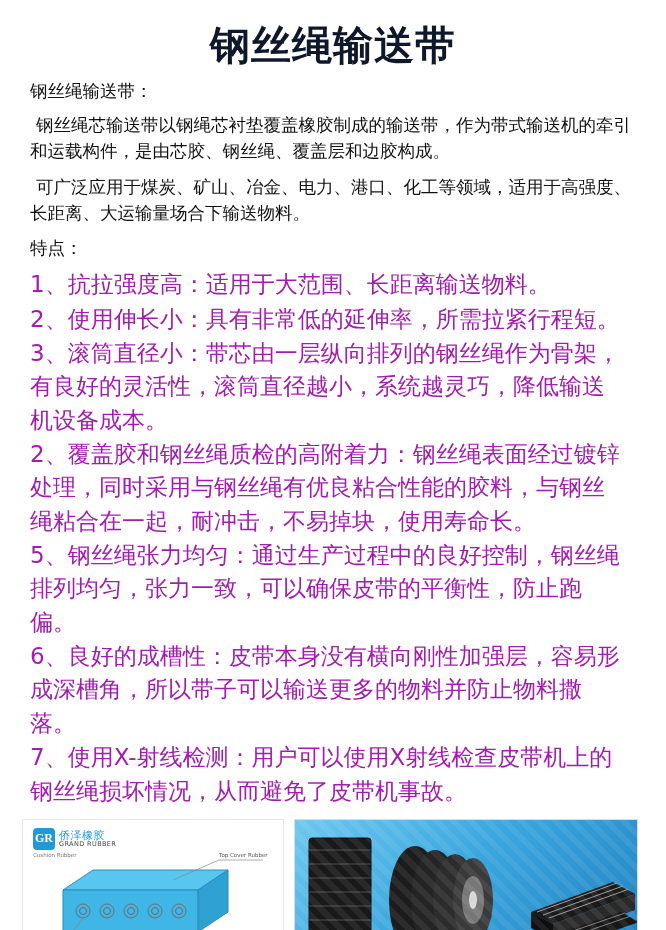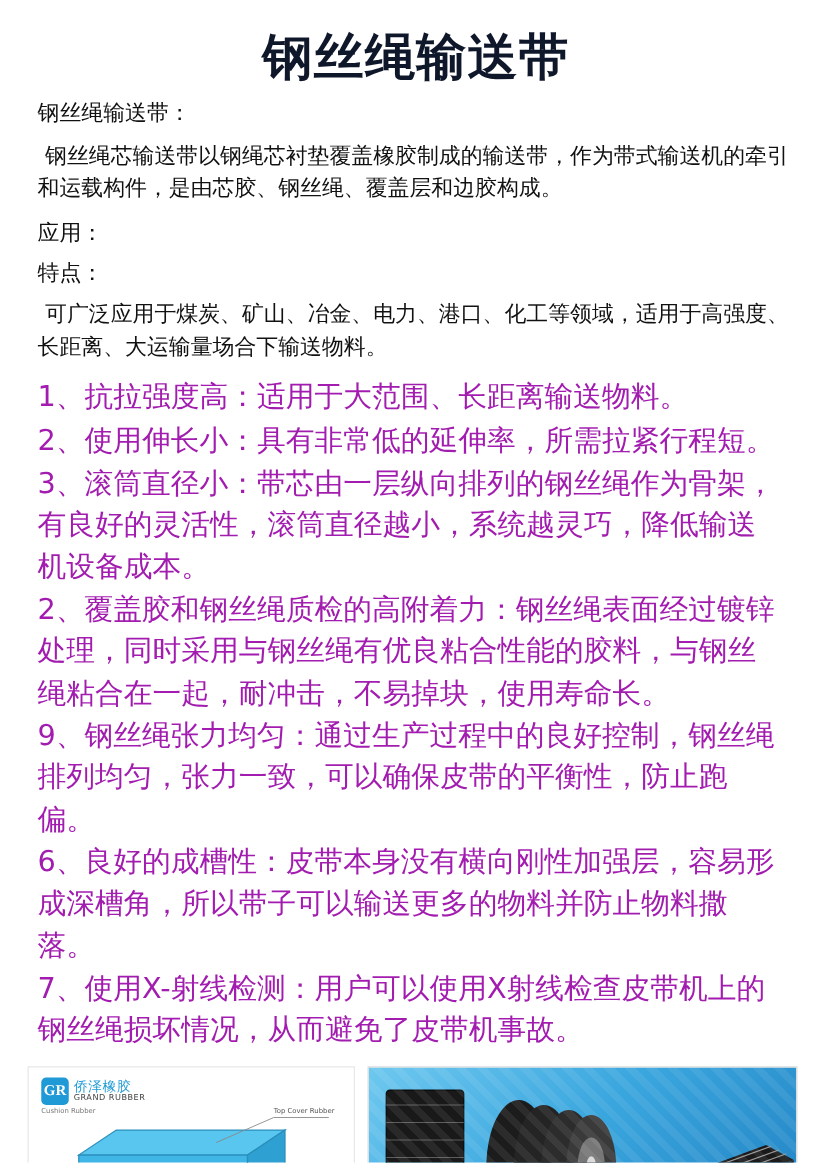--- a/index.html
+++ b/index.html
@@ -145,30 +145,29 @@
 
 <div class="page">
 
   <h1 class="title">钢丝绳输送带</h1>
 
   <div class="body-wrap">
 
     <p class="para lead">钢丝绳输送带：</p>
     <p class="para indent block">钢丝绳芯输送带以钢绳芯衬垫覆盖橡胶制成的输送带，作为带式输送机的牵引和运载构件，是由芯胶、钢丝绳、覆盖层和边胶构成。</p>
 
-    <p class="para lead">应用：</p>
+    <p class="para indent block">可广泛应用于煤炭、矿山、冶金、电力、港口、化工等领域，适用于高强度、长距离、大运输量场合下输送物料。</p>
+
     <p class="para lead">特点：</p>
-
-    <p class="para indent block">可广泛应用于煤炭、矿山、冶金、电力、港口、化工等领域，适用于高强度、长距离、大运输量场合下输送物料。</p>
     <ul class="list">
       <li>1、抗拉强度高：适用于大范围、长距离输送物料。</li>
       <li>2、使用伸长小：具有非常低的延伸率，所需拉紧行程短。</li>
       <li>3、滚筒直径小：带芯由一层纵向排列的钢丝绳作为骨架，有良好的灵活性，滚筒直径越小，系统越灵巧，降低输送机设备成本。</li>
       <li>2、覆盖胶和钢丝绳质检的高附着力：钢丝绳表面经过镀锌处理，同时采用与钢丝绳有优良粘合性能的胶料，与钢丝绳粘合在一起，耐冲击，不易掉块，使用寿命长。</li>
-      <li>9、钢丝绳张力均匀：通过生产过程中的良好控制，钢丝绳排列均匀，张力一致，可以确保皮带的平衡性，防止跑偏。</li>
+      <li>5、钢丝绳张力均匀：通过生产过程中的良好控制，钢丝绳排列均匀，张力一致，可以确保皮带的平衡性，防止跑偏。</li>
       <li>6、良好的成槽性：皮带本身没有横向刚性加强层，容易形成深槽角，所以带子可以输送更多的物料并防止物料撒落。</li>
       <li>7、使用X-射线检测：用户可以使用X射线检查皮带机上的钢丝绳损坏情况，从而避免了皮带机事故。</li>
     </ul>
   </div>
 
   <div class="images">
 
     <div class="img-card diagram">
       <div class="logo">
         <div class="logo-mark">GR</div>

